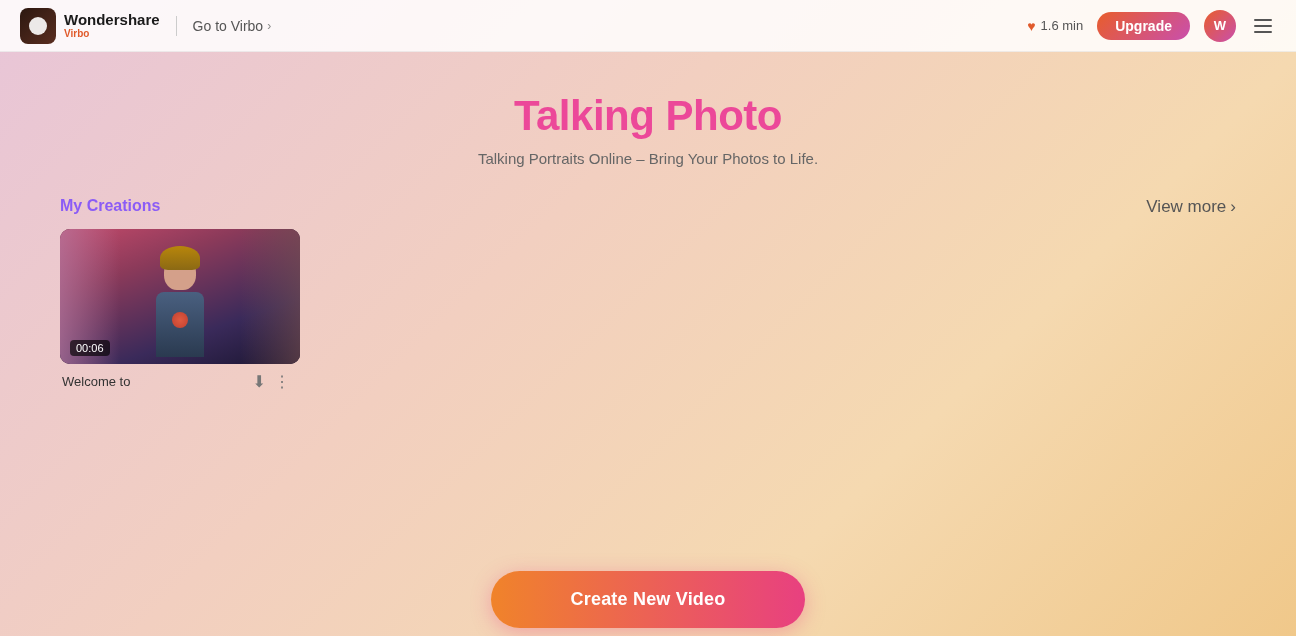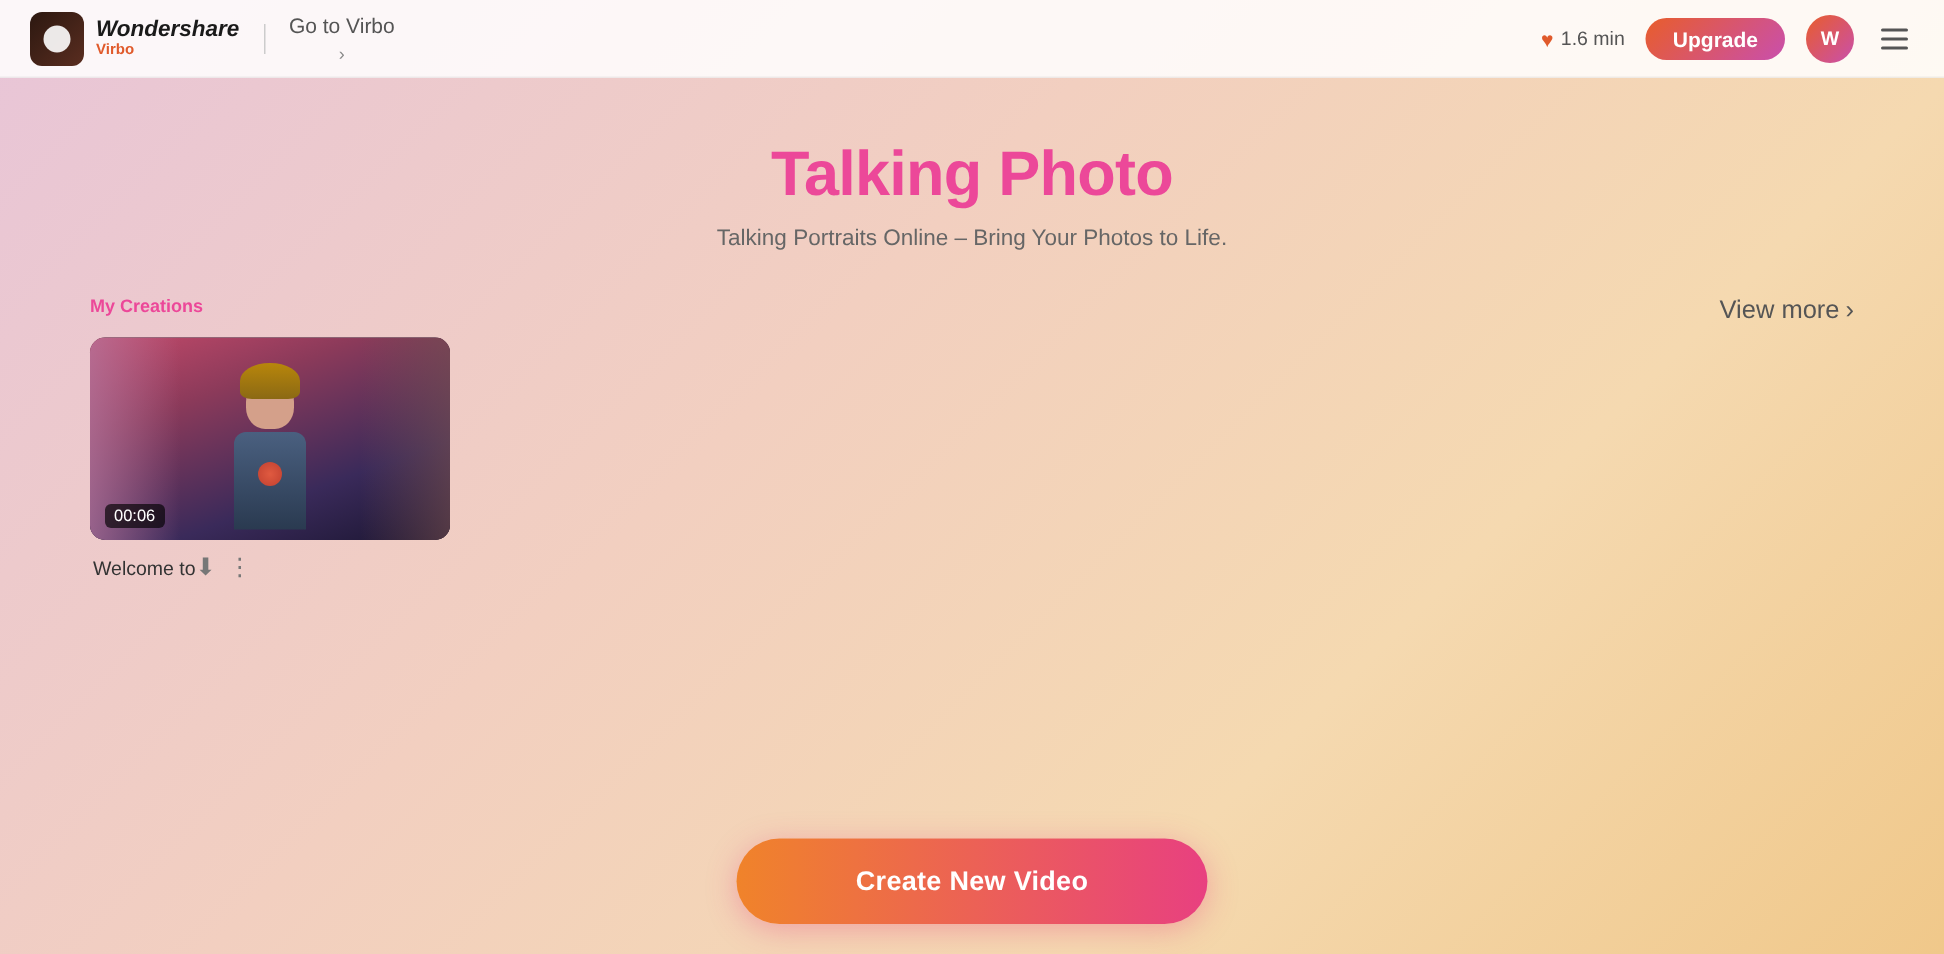--- a/index.html
+++ b/index.html
@@ -50,41 +50,39 @@
       height: 18px;
       background: white;
       border-radius: 50%;
       opacity: 0.9;
     }
     .logo-text {
       font-size: 15px;
       font-weight: 700;
       color: #1a1a1a;
       line-height: 1.1;
-      font-style: italic;
     }
     .logo-sub {
       font-size: 10px;
       font-weight: 600;
       color: #e05a2b;
     }
     .divider {
       width: 1px;
       height: 20px;
       background: #ccc;
       margin: 0 4px;
     }
     .go-to-virbo {
       display: flex;
       align-items: center;
       gap: 4px;
       color: #555;
       font-size: 14px;
       cursor: pointer;
-      flex-direction: column;
     }
     .chevron-right {
       font-size: 12px;
       color: #888;
     }
 
     .navbar-right {
       display: flex;
       align-items: center;
       gap: 14px;
@@ -165,23 +163,23 @@
     .creations-section {
       position: relative;
     }
     .section-header {
       display: flex;
       justify-content: space-between;
       align-items: center;
       margin-bottom: 14px;
     }
     .section-title {
-      font-size: 12px;
+      font-size: 16px;
       font-weight: 600;
-      color: #ec4899;
+      color: #8b5cf6;
     }
     .view-more {
       display: flex;
       align-items: center;
       gap: 4px;
       color: #555;
       font-size: 17px;
       cursor: pointer;
       position: absolute;
       right: 0;
@@ -276,21 +274,21 @@
       background: rgba(0,0,0,0.65);
       color: white;
       font-size: 11px;
       padding: 2px 6px;
       border-radius: 4px;
     }
 
     .card-footer {
       display: flex;
       align-items: center;
-      justify-content: flex-start;
+      justify-content: space-between;
       margin-top: 8px;
       padding: 0 2px;
     }
     .card-name {
       font-size: 13px;
       color: #333;
     }
     .card-actions {
       display: flex;
       align-items: center;
@@ -303,21 +301,21 @@
     }
 
     
     .create-btn-container {
       position: absolute;
       bottom: 0;
       left: 0;
       right: 0;
       display: flex;
       justify-content: center;
-      padding-bottom: 20px;
+      padding-bottom: 8px;
     }
     .create-btn {
       background: linear-gradient(90deg, #f0832a, #e84080);
       color: white;
       border: none;
       border-radius: 40px;
       padding: 18px 80px;
       font-size: 18px;
       font-weight: 600;
       cursor: pointer;

